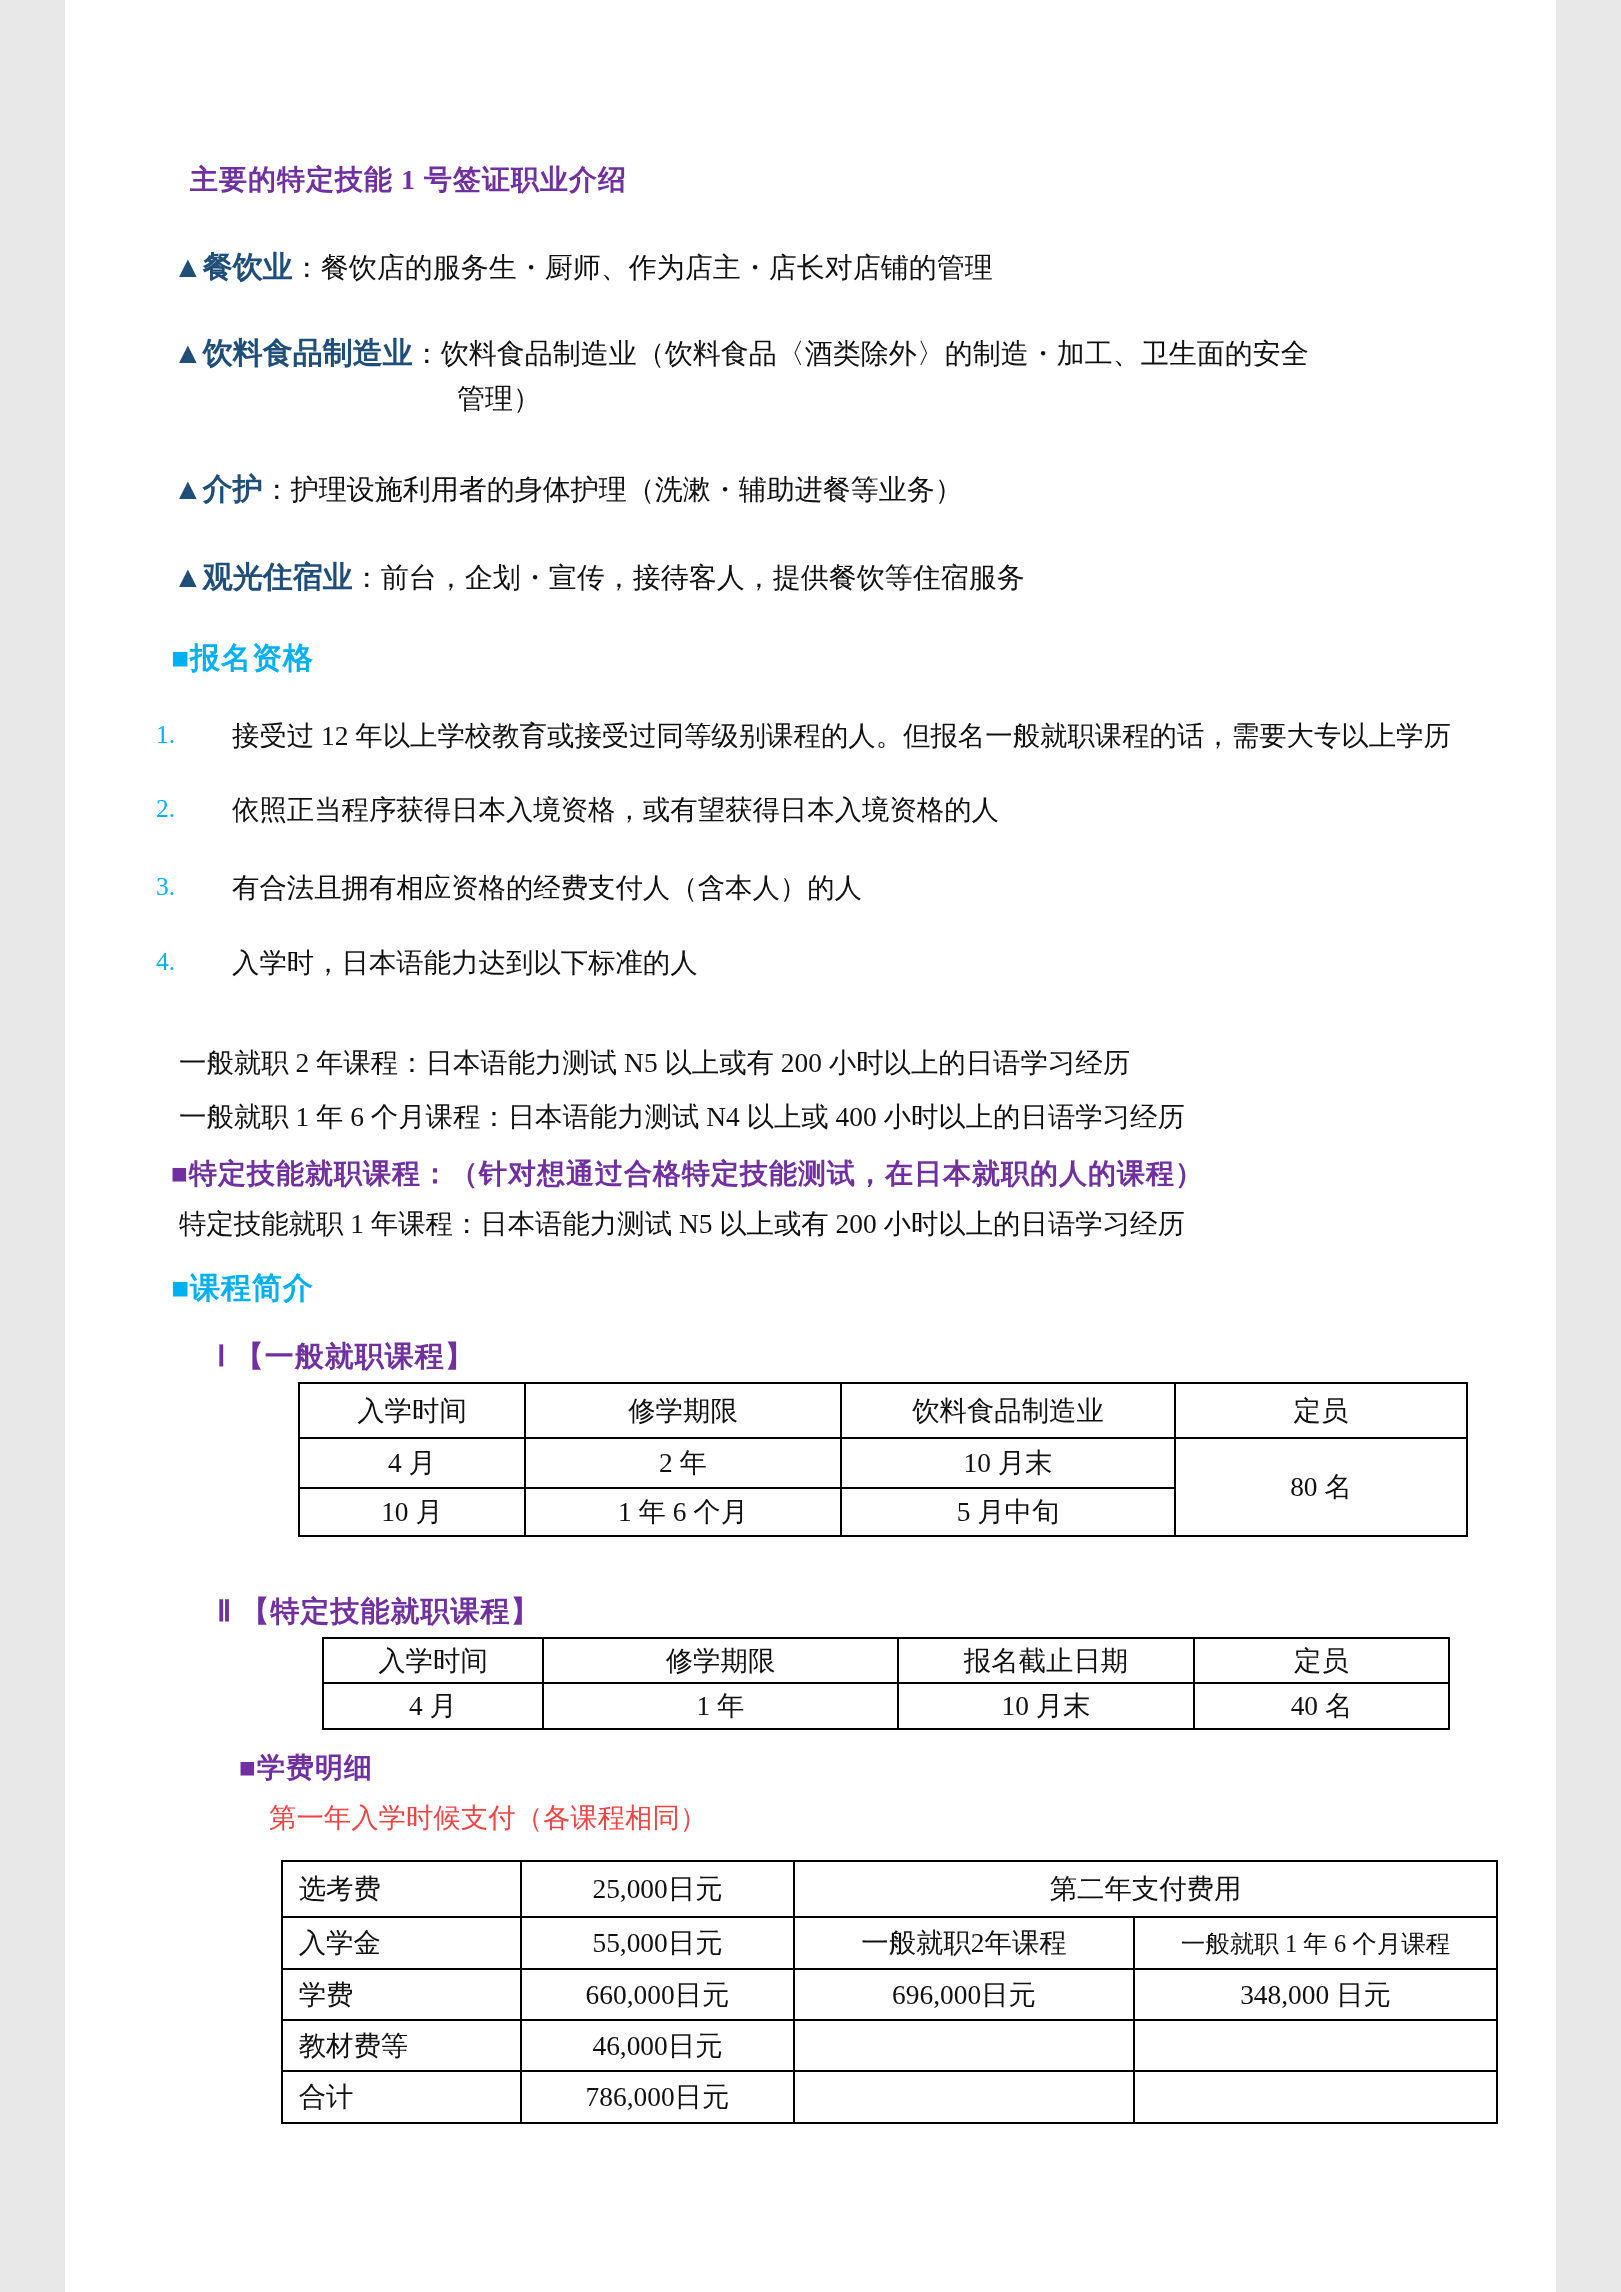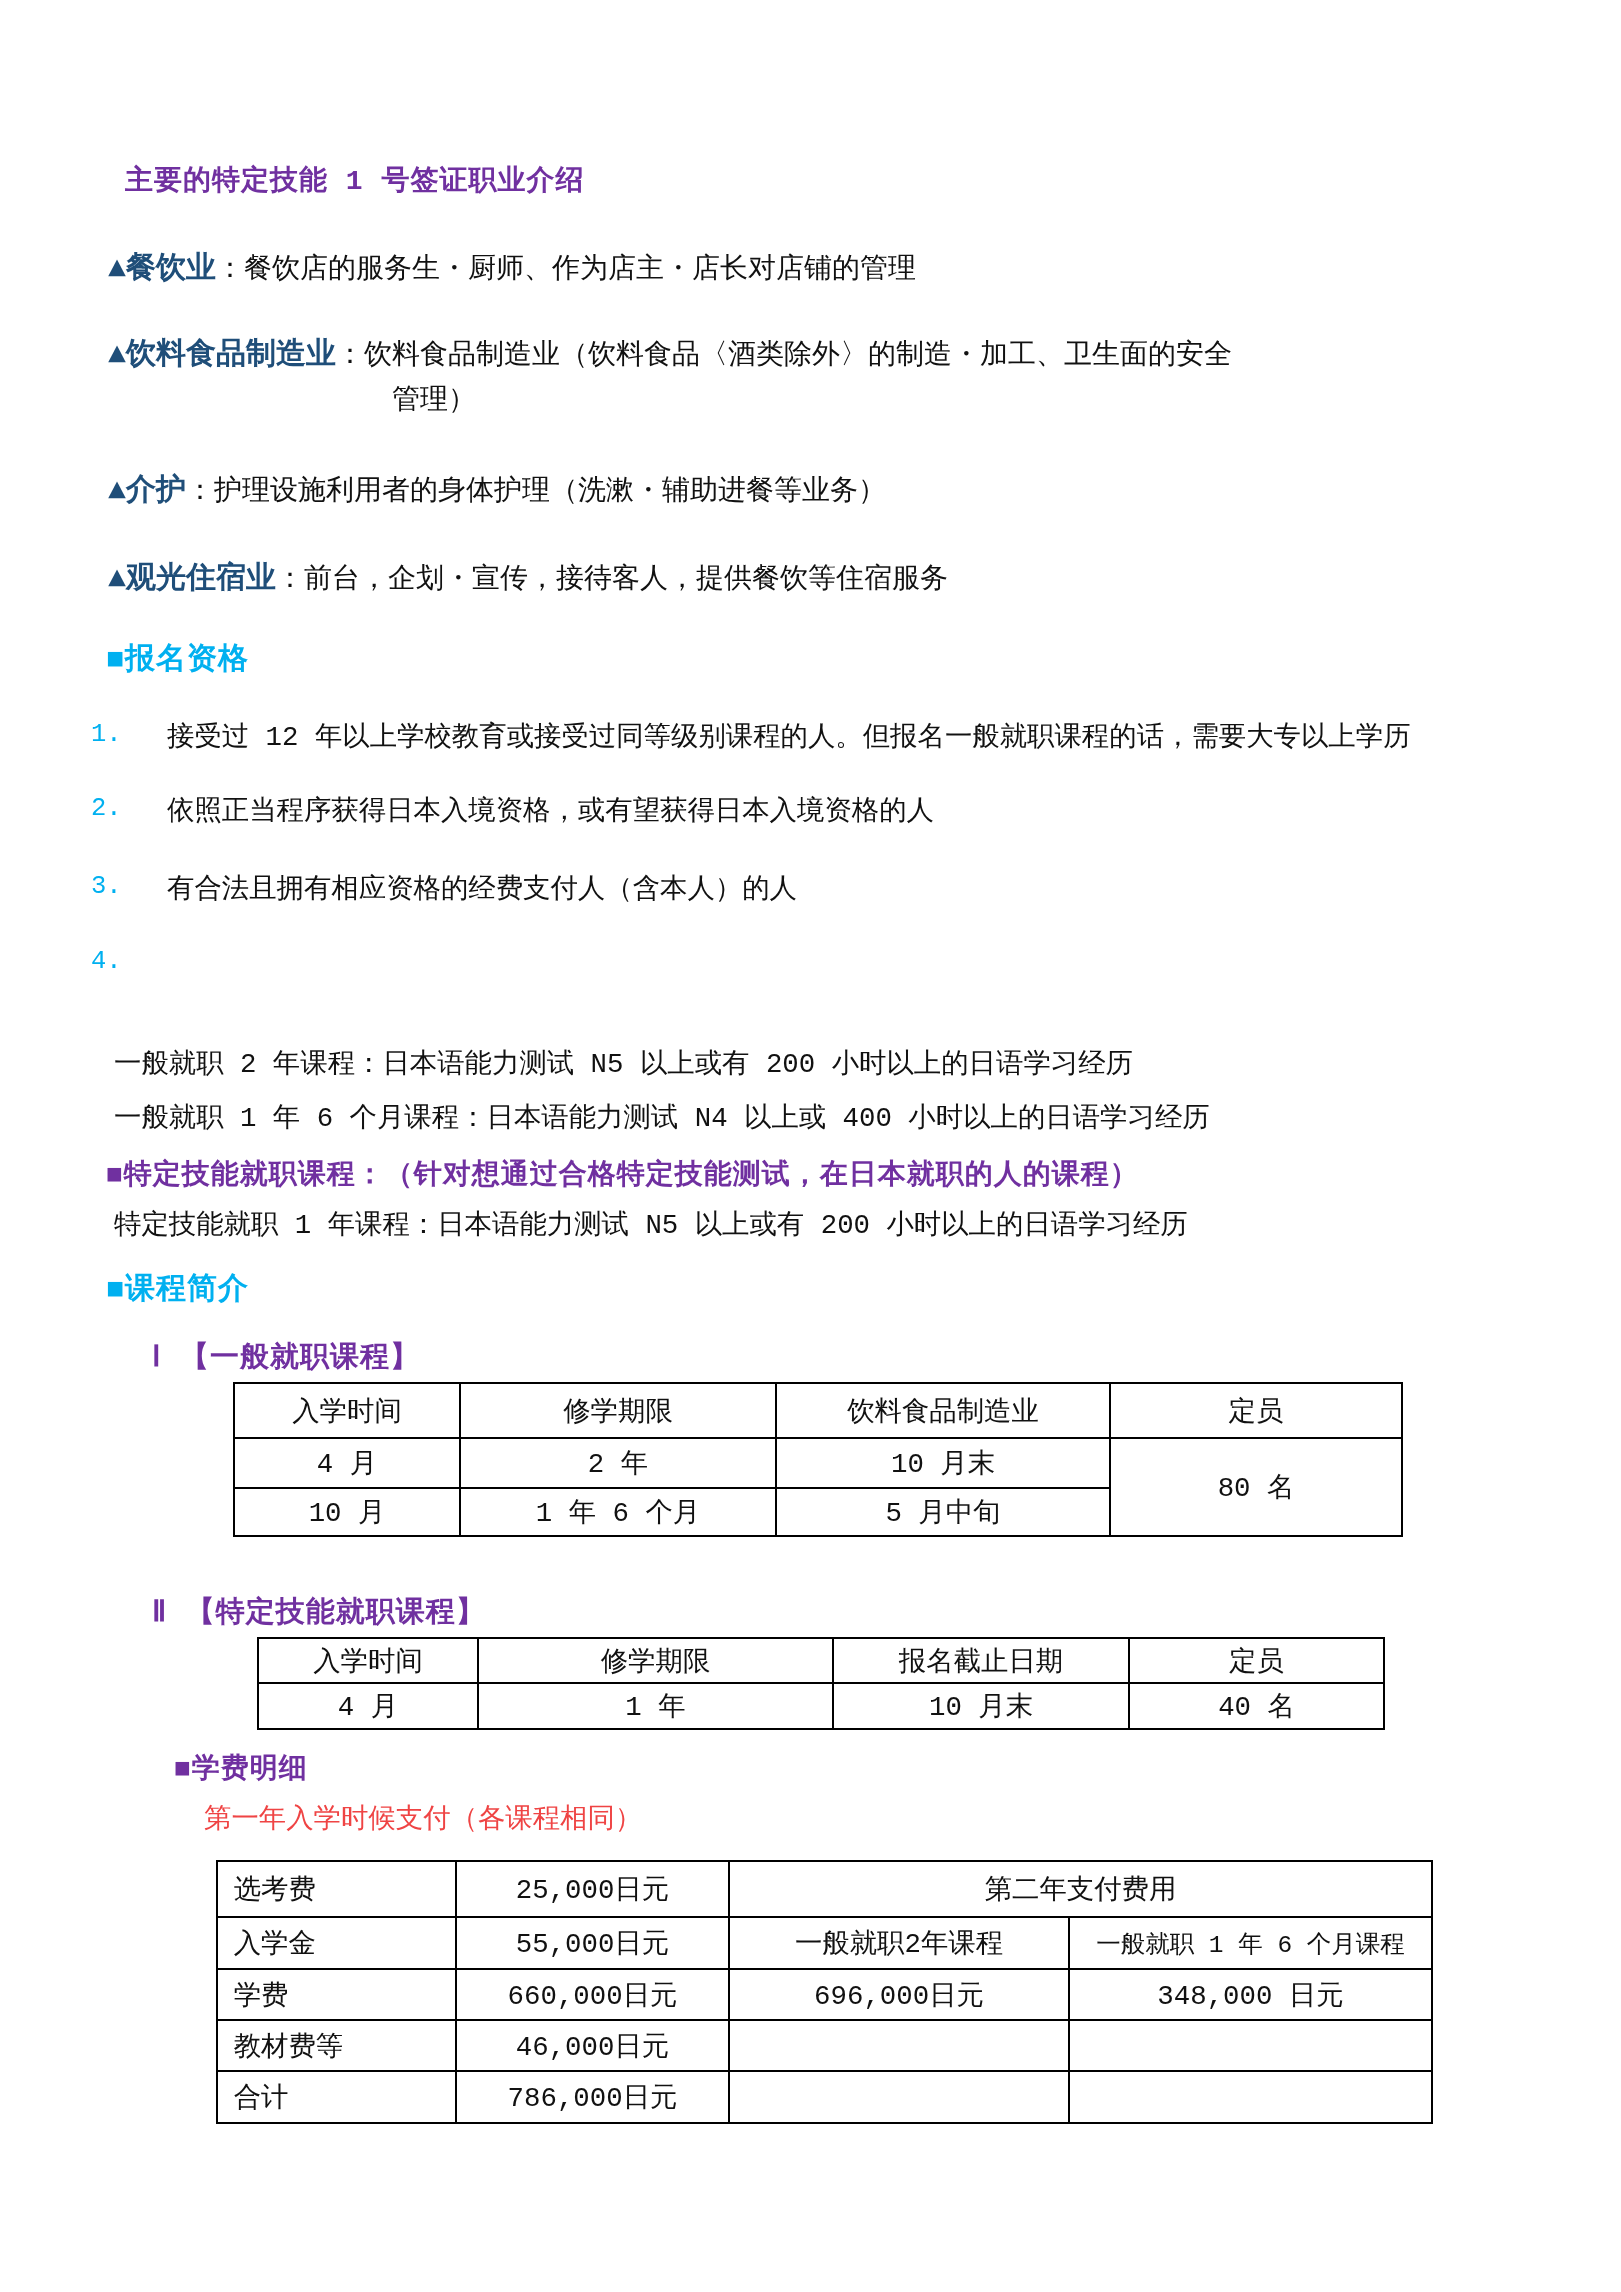--- a/index.html
+++ b/index.html
@@ -1,23 +1,23 @@
 <!DOCTYPE html>
 <html><head>
 <meta charset="utf-8">
 <style>
   * { margin: 0; padding: 0; box-sizing: border-box; }
   html, body { background: #e8e8e8; }
   .page {
     position: relative;
-    width: 1621px;
+    width: 1491px;
     height: 2293px;
     background: #ffffff;
     margin: 0 auto;
-    font-family: Liberation Mono, monospace;
+    font-family: Liberation Serif, serif;
     color: #111111;
     overflow: hidden;
   }
   .abs { position: absolute; white-space: nowrap; }
 
   .doc-title {
     font-size: 28px;
     font-weight: bold;
     color: #7030A0;
     letter-spacing: 1px;
@@ -115,20 +115,21 @@
   <div class="abs list-text" style="left:167px; top:792px;">依照正当程序获得日本入境资格，或有望获得日本入境资格的人</div>
 
   <div class="abs" style="left:91px; top:872px;">
     <span class="list-num">3.</span>
   </div>
   <div class="abs list-text" style="left:167px; top:870px;">有合法且拥有相应资格的经费支付人（含本人）的人</div>
 
   <div class="abs" style="left:91px; top:947px;">
     <span class="list-num">4.</span>
   </div>
+  <div class="abs list-text" style="left:167px; top:945px;">入学时，日本语能力达到以下标准的人</div>
 
   <div class="abs detail-line" style="left:114px; top:1045px;">一般就职 2 年课程：日本语能力测试 N5 以上或有 200 小时以上的日语学习经历</div>
   <div class="abs detail-line" style="left:114px; top:1099px;">一般就职 1 年 6 个月课程：日本语能力测试 N4 以上或 400 小时以上的日语学习经历</div>
 
   <div class="abs h-purple" style="left:106px; top:1155px;">■特定技能就职课程：（针对想通过合格特定技能测试，在日本就职的人的课程）</div>
   <div class="abs detail-line" style="left:114px; top:1206px;">特定技能就职 1 年课程：日本语能力测试 N5 以上或有 200 小时以上的日语学习经历</div>
 
   <div class="abs h-cyan" style="left:106px; top:1268px;">■课程简介</div>
 
   <div class="abs roman-heading" style="left:152px; top:1337px;">Ⅰ 【一般就职课程】</div>

